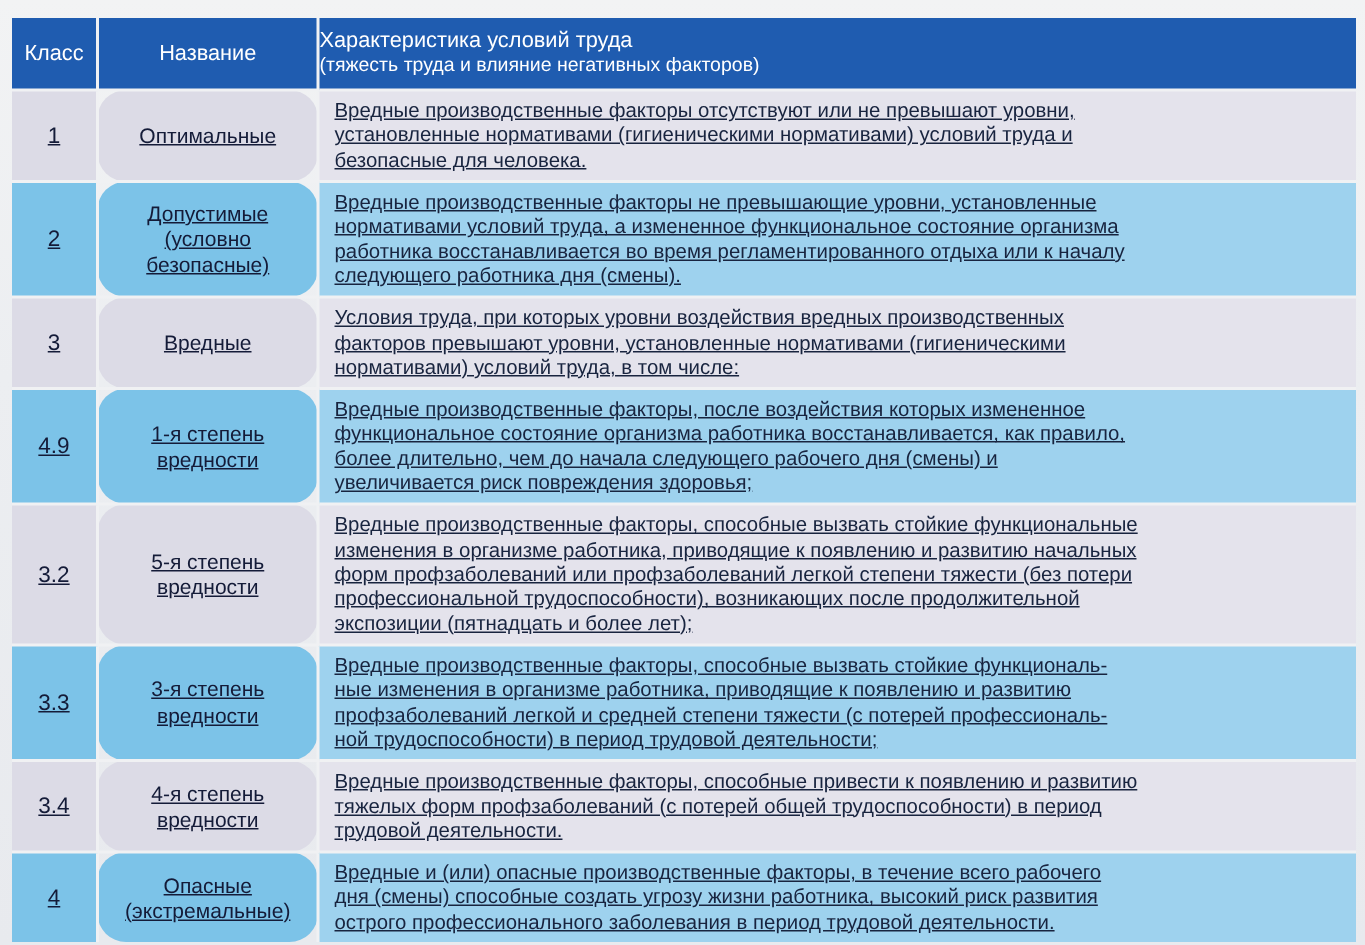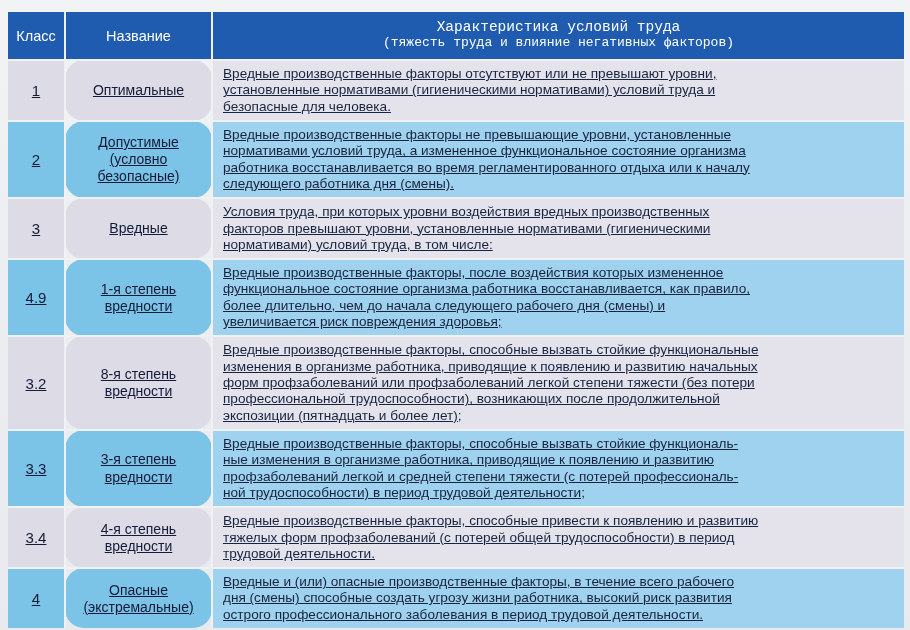--- a/index.html
+++ b/index.html
@@ -70,24 +70,23 @@
   }
   thead th:last-child { border-right: none; }
 
   .th-class, .th-name {
     font-size: 14.5px;
     height: 42px;
     text-align: center;
   }
   .th-desc {
     height: 42px;
-    text-align: center;
+    text-align: left;
     line-height: 1.15;
     padding: 2px 0 3px 0;
-    font-family: Liberation Mono, monospace;
   }
   .th-desc .l1 { font-size: 14.5px; display: block; }
   .th-desc .l2 { font-size: 13px; display: block; }
 
   tbody td {
     vertical-align: middle;
     border-right: 2px solid #f0f1f3;
     border-bottom: 2px solid #f0f1f3;
     padding: 0;
     text-decoration: underline;
@@ -197,21 +196,21 @@
             <td class="cell-desc">
               <span class="d-line">Вредные производственные факторы, после воздействия которых измененное</span>
               <span class="d-line">функциональное состояние организма работника восстанавливается, как правило,</span>
               <span class="d-line">более длительно, чем до начала следующего рабочего дня (смены) и</span>
               <span class="d-line">увеличивается риск повреждения здоровья;</span>
             </td>
           </tr>
           <tr class="alt-a">
             <td class="cell-class">3.2</td>
             <td class="cell-name">
-              <span class="nm-line">8-я степень</span>
+              <span class="nm-line">5-я степень</span>
               <span class="nm-line">вредности</span>
             </td>
             <td class="cell-desc">
               <span class="d-line">Вредные производственные факторы, способные  вызвать стойкие функциональные</span>
               <span class="d-line">изменения в организме работника, приводящие к появлению и развитию начальных</span>
               <span class="d-line">форм профзаболеваний или профзаболеваний легкой степени тяжести (без потери</span>
               <span class="d-line">профессиональной трудоспособности), возникающих после продолжительной</span>
               <span class="d-line">экспозиции (пятнадцать и более лет);</span>
             </td>
           </tr>

